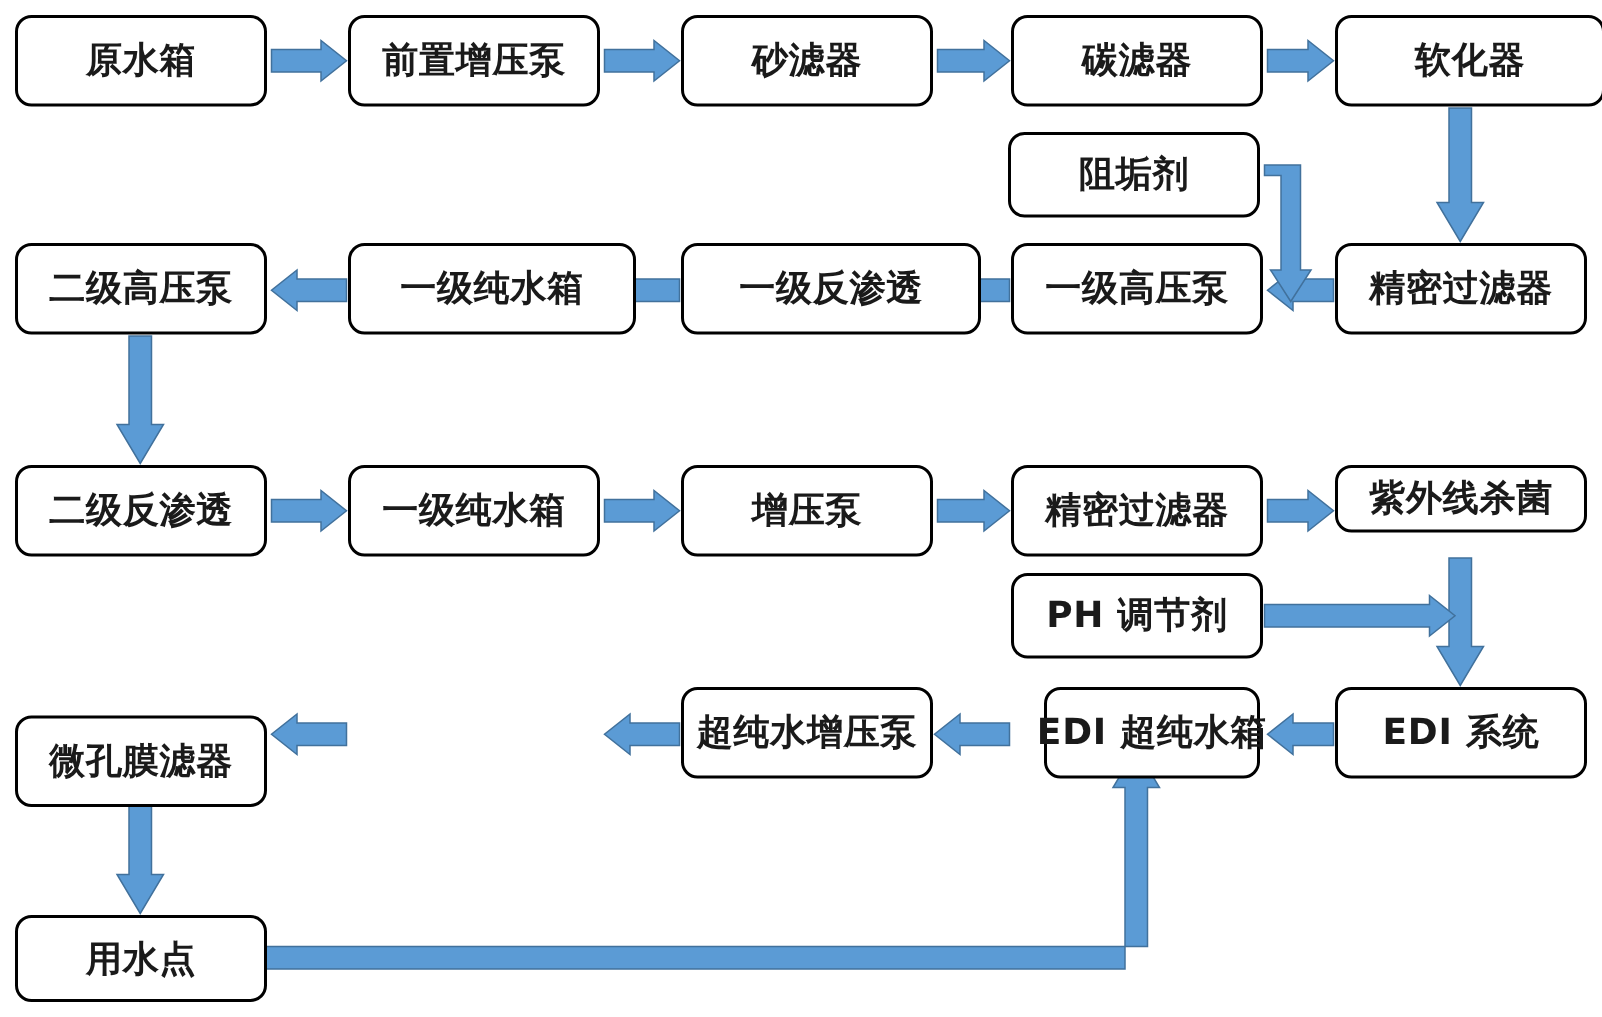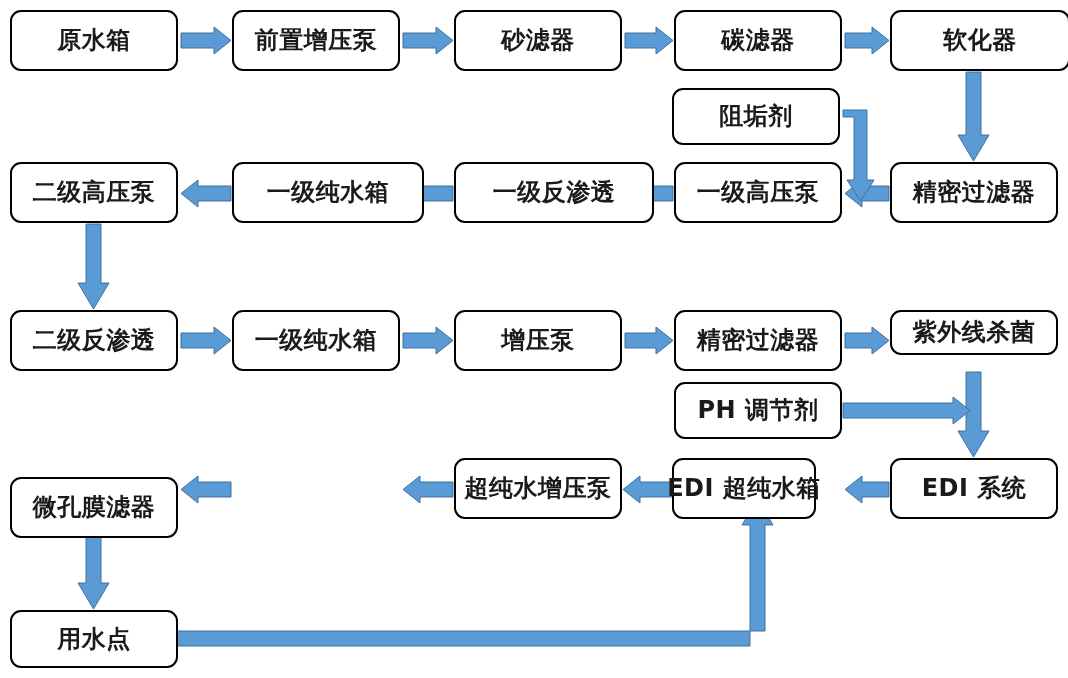--- a/index.html
+++ b/index.html
@@ -191,21 +191,21 @@
   <div class="node" style="left:674px;top:382px;width:168px;height:57px;">
     <span class="node-label">PH 调节剂</span>
   </div>
 
   <div class="node" style="left:10px;top:441px;width:168px;height:61px;margin-top:36px;">
     <span class="node-label">微孔膜滤器</span>
   </div>
   <div class="node" style="left:454px;top:458px;width:168px;height:61px;">
     <span class="node-label">超纯水增压泵</span>
   </div>
-  <div class="node" style="left:672px;top:458px;width:144px;height:61px;">
+  <div class="node" style="left:696px;top:458px;width:144px;height:61px;">
     <span class="node-label">EDI 超纯水箱</span>
   </div>
   <div class="node" style="left:10px;top:610px;width:168px;height:58px;">
     <span class="node-label">用水点</span>
   </div>
 
   <div class="node" style="left:890px;top:458px;width:168px;height:61px;">
     <span class="node-label">EDI 系统</span>
   </div>
 

